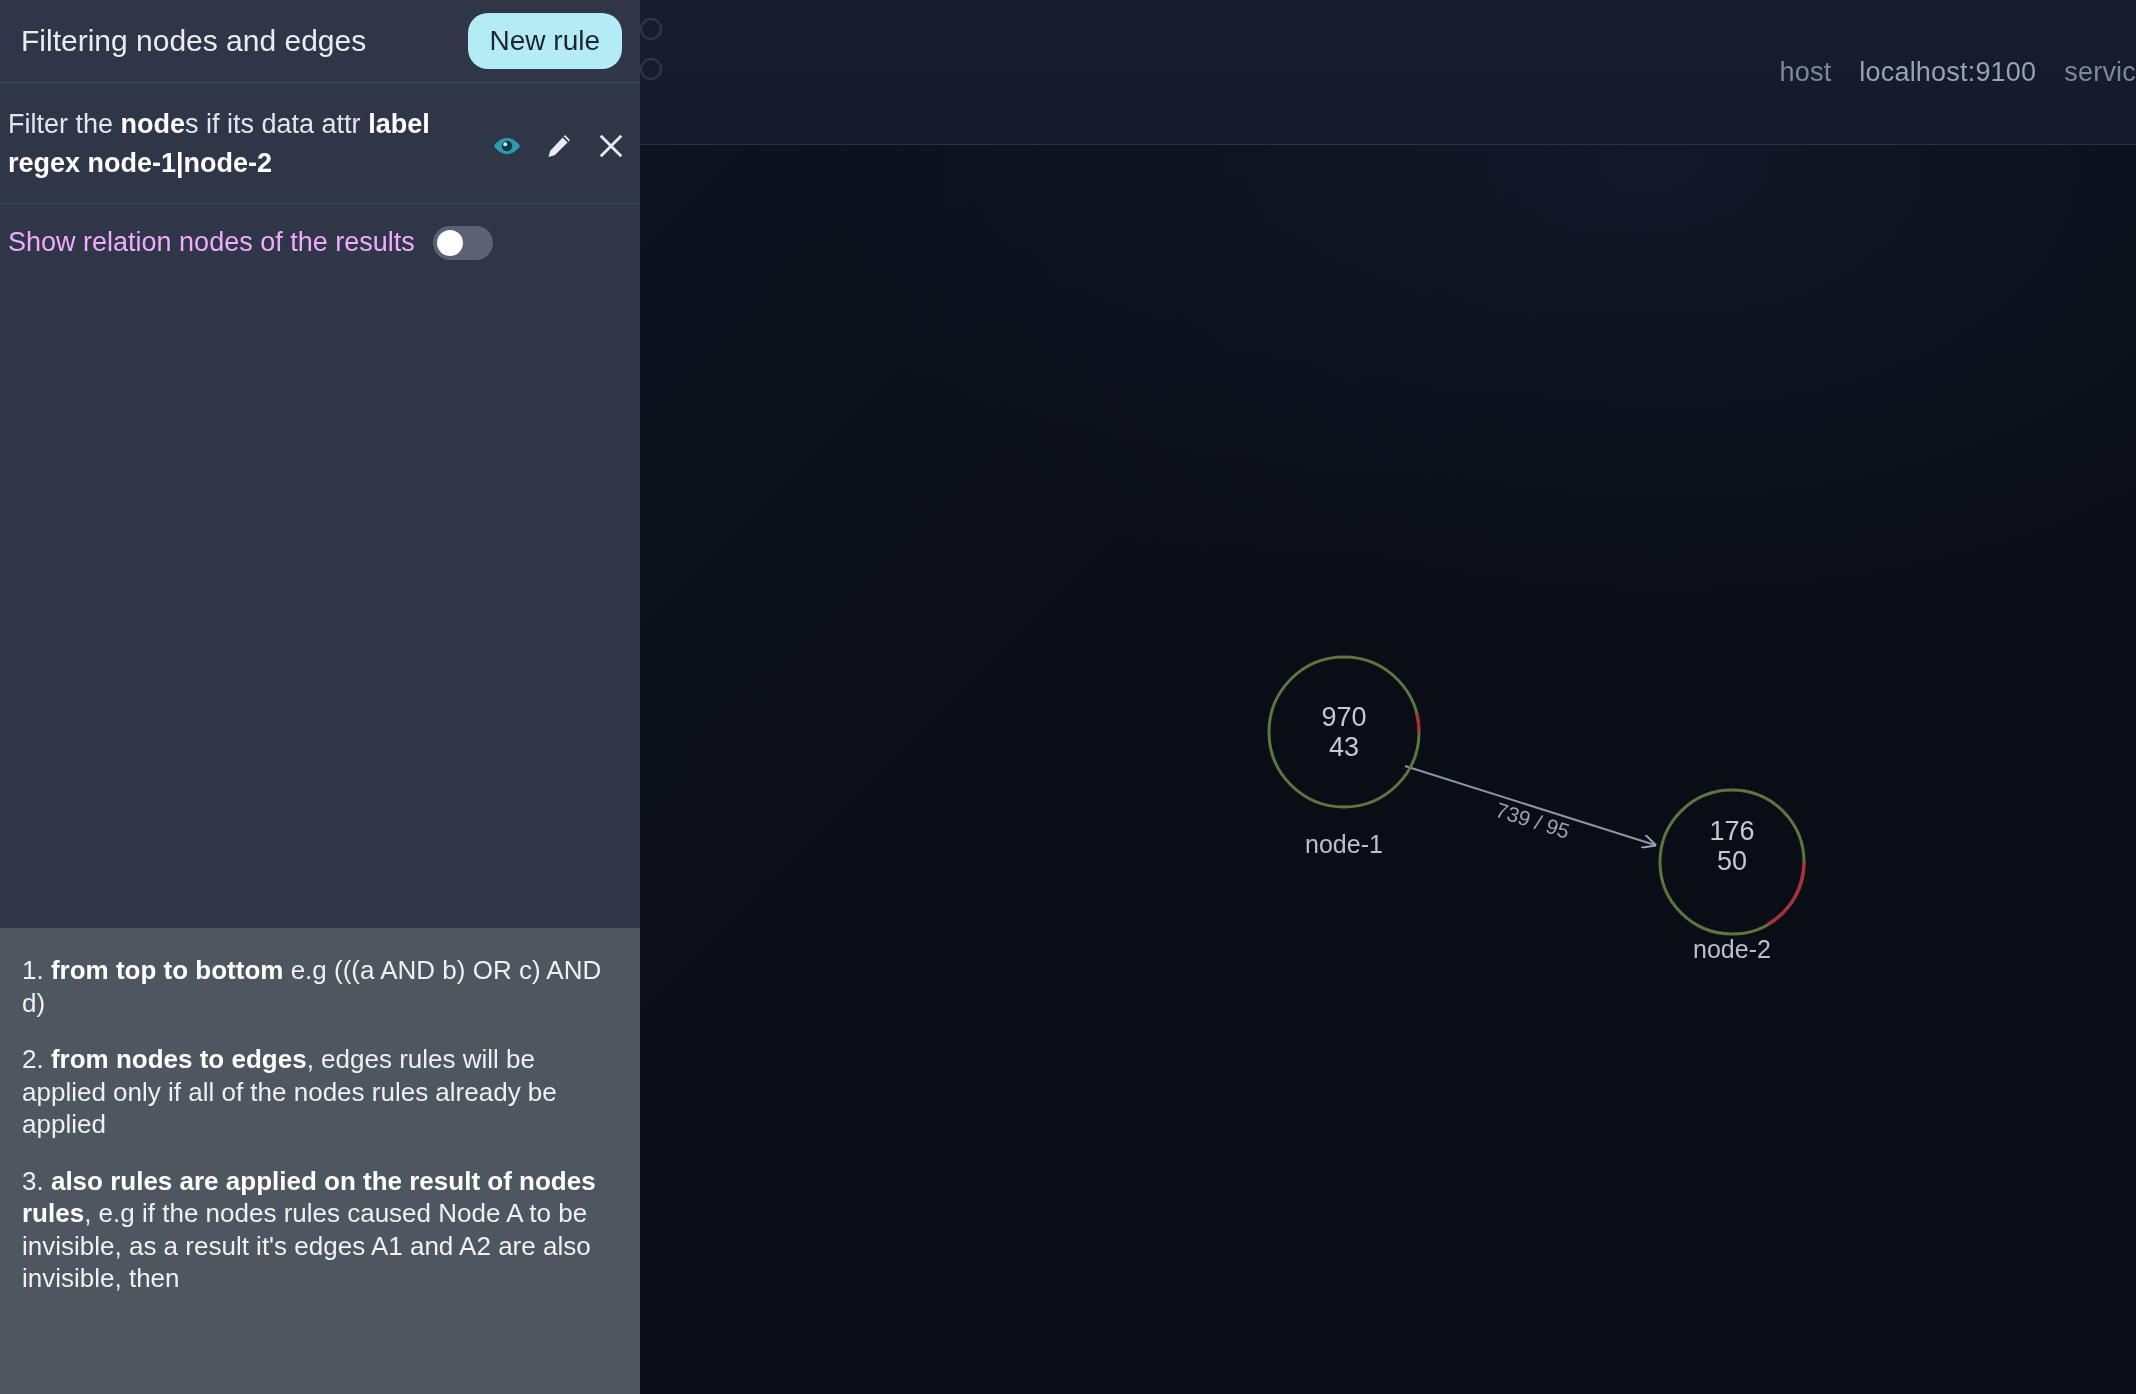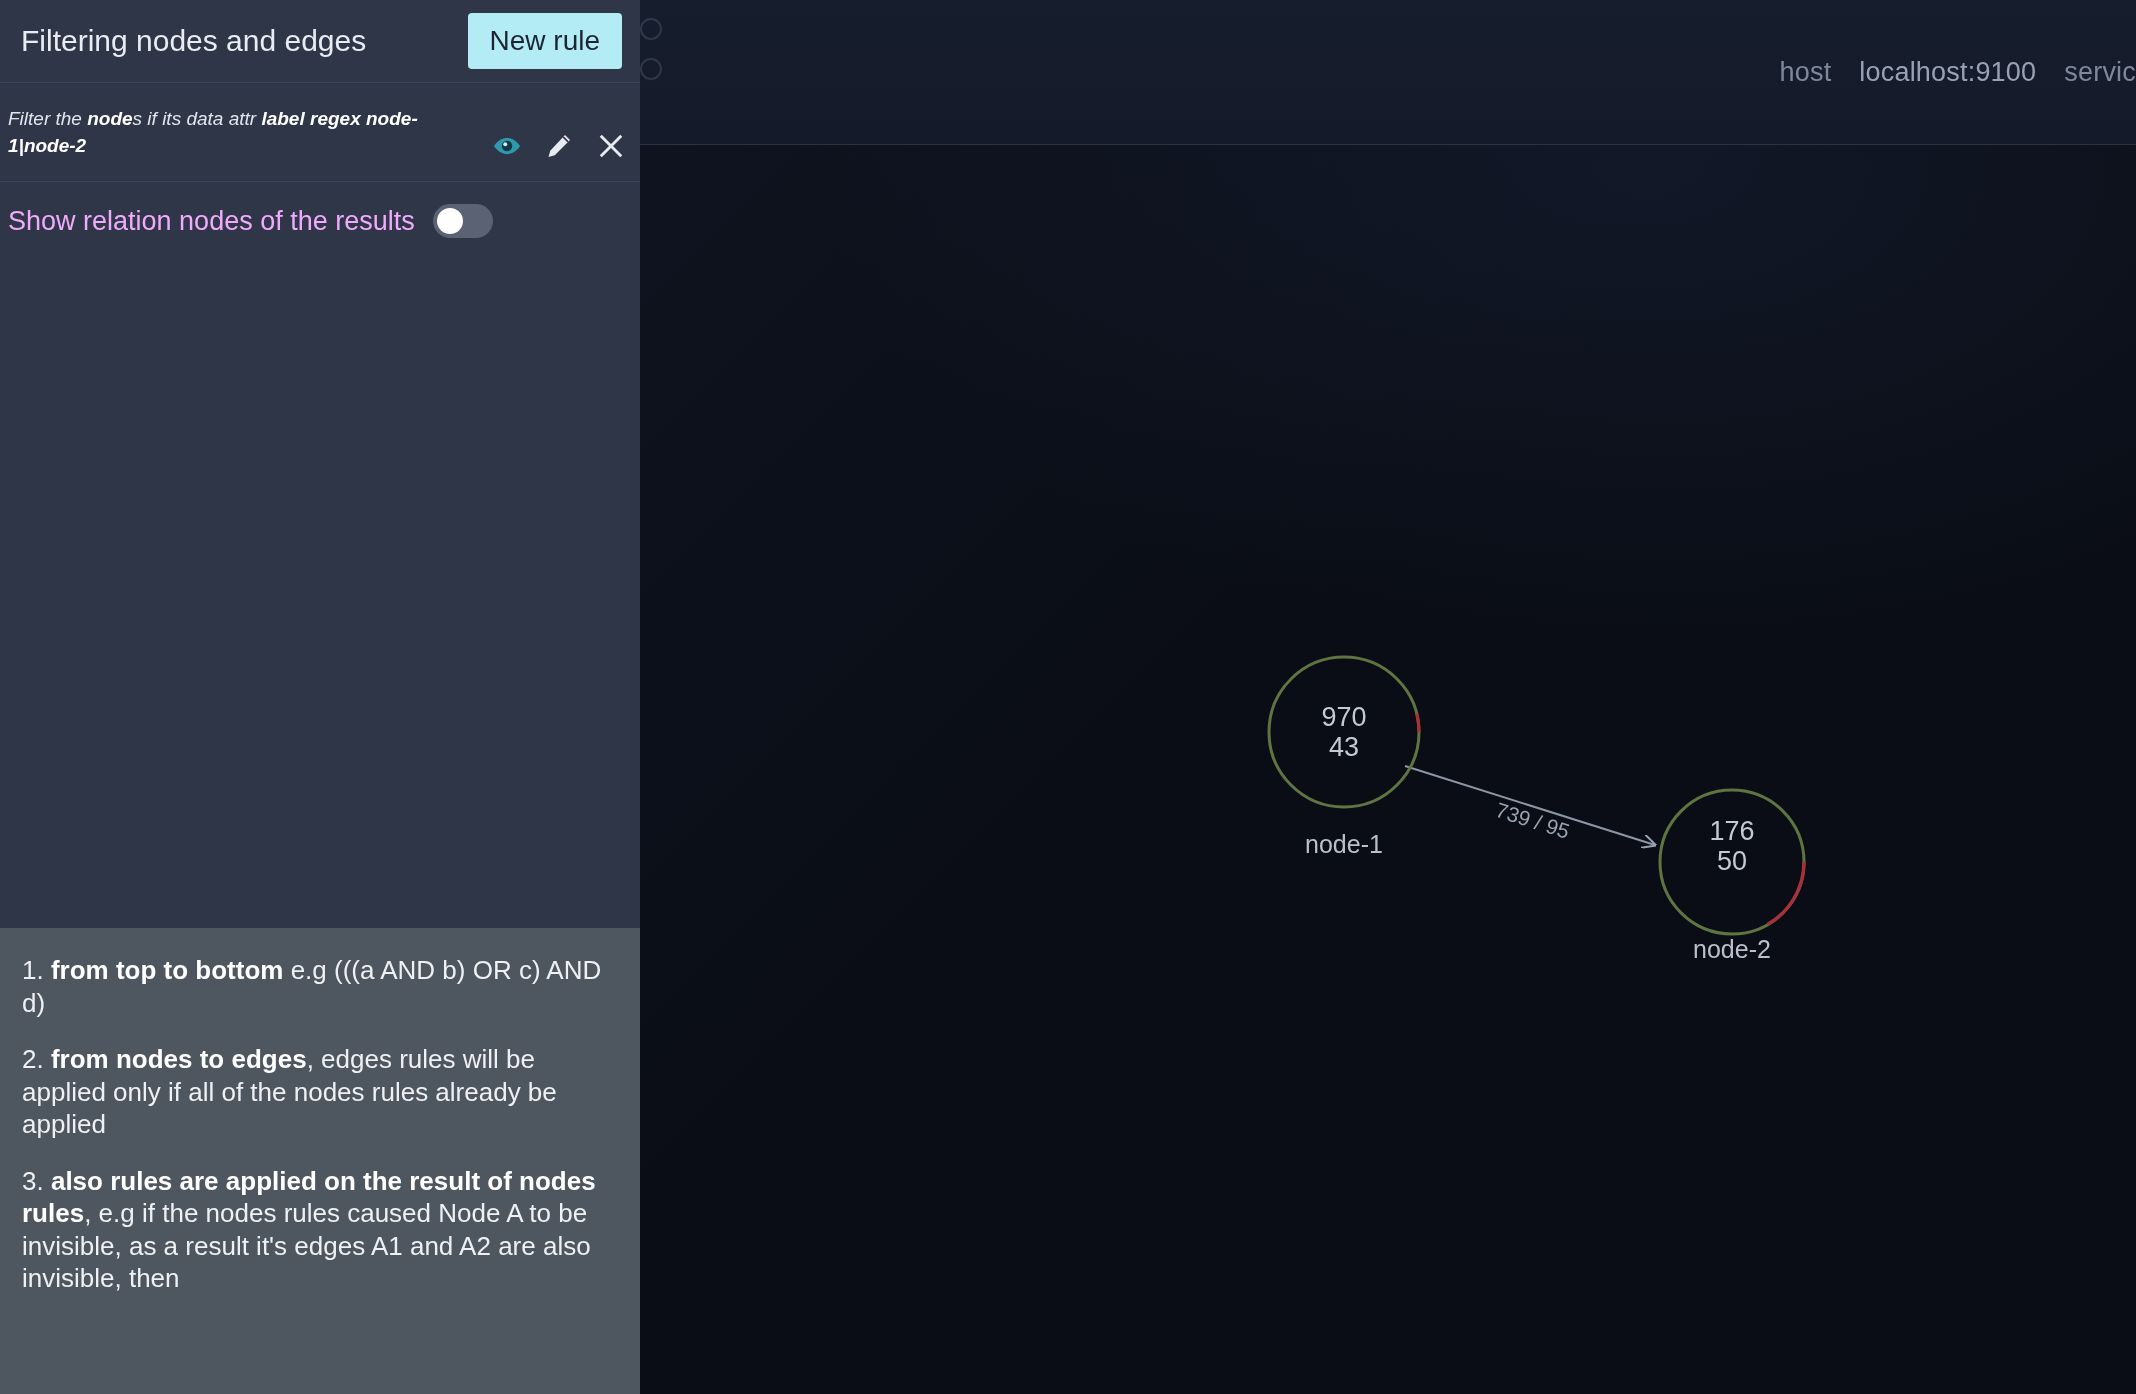--- a/index.html
+++ b/index.html
@@ -70,33 +70,33 @@
   .sb-header {
     height:83px; flex:0 0 83px;
     display:flex; align-items:center; justify-content:space-between;
     padding:0 18px 0 8px;
     border-bottom:1px solid #3c445a;
   }
   .sb-title { color:#e9ecf2; font-size:30px;margin-left:13px; }
   .new-rule-btn {
     background:#b4ecf5; color:#1d2532;
     font-size:28px; font-family:"Liberation Sans", sans-serif;
-    border:none; border-radius:4px;
+    border:none; border-radius:20px;
     padding:14px 22px; cursor:pointer;
     line-height:1;
   }
 
   .rule-row {
     display:flex; align-items:flex-start; justify-content:space-between;
     padding:22px 14px 20px 8px;
     border-bottom:1px solid #3c445a;
     gap:10px;
   }
   .rule-text {
-    color:#e2e6ee; font-size:19px; line-height:1.44; max-width:470px;font-style:italic;
+    color:#e2e6ee; font-size:27px; line-height:1.44; max-width:470px;
   }
   .rule-text b { font-weight:bold; color:#fff; }
   .rule-actions {
     display:flex; align-items:center; gap:22px; padding-top:26px;
   }
   .ico { width:30px; height:30px; display:block; cursor:pointer; }
 
   .toggle-row {
     display:flex; align-items:center; gap:18px;
     padding:22px 14px 22px 8px;

